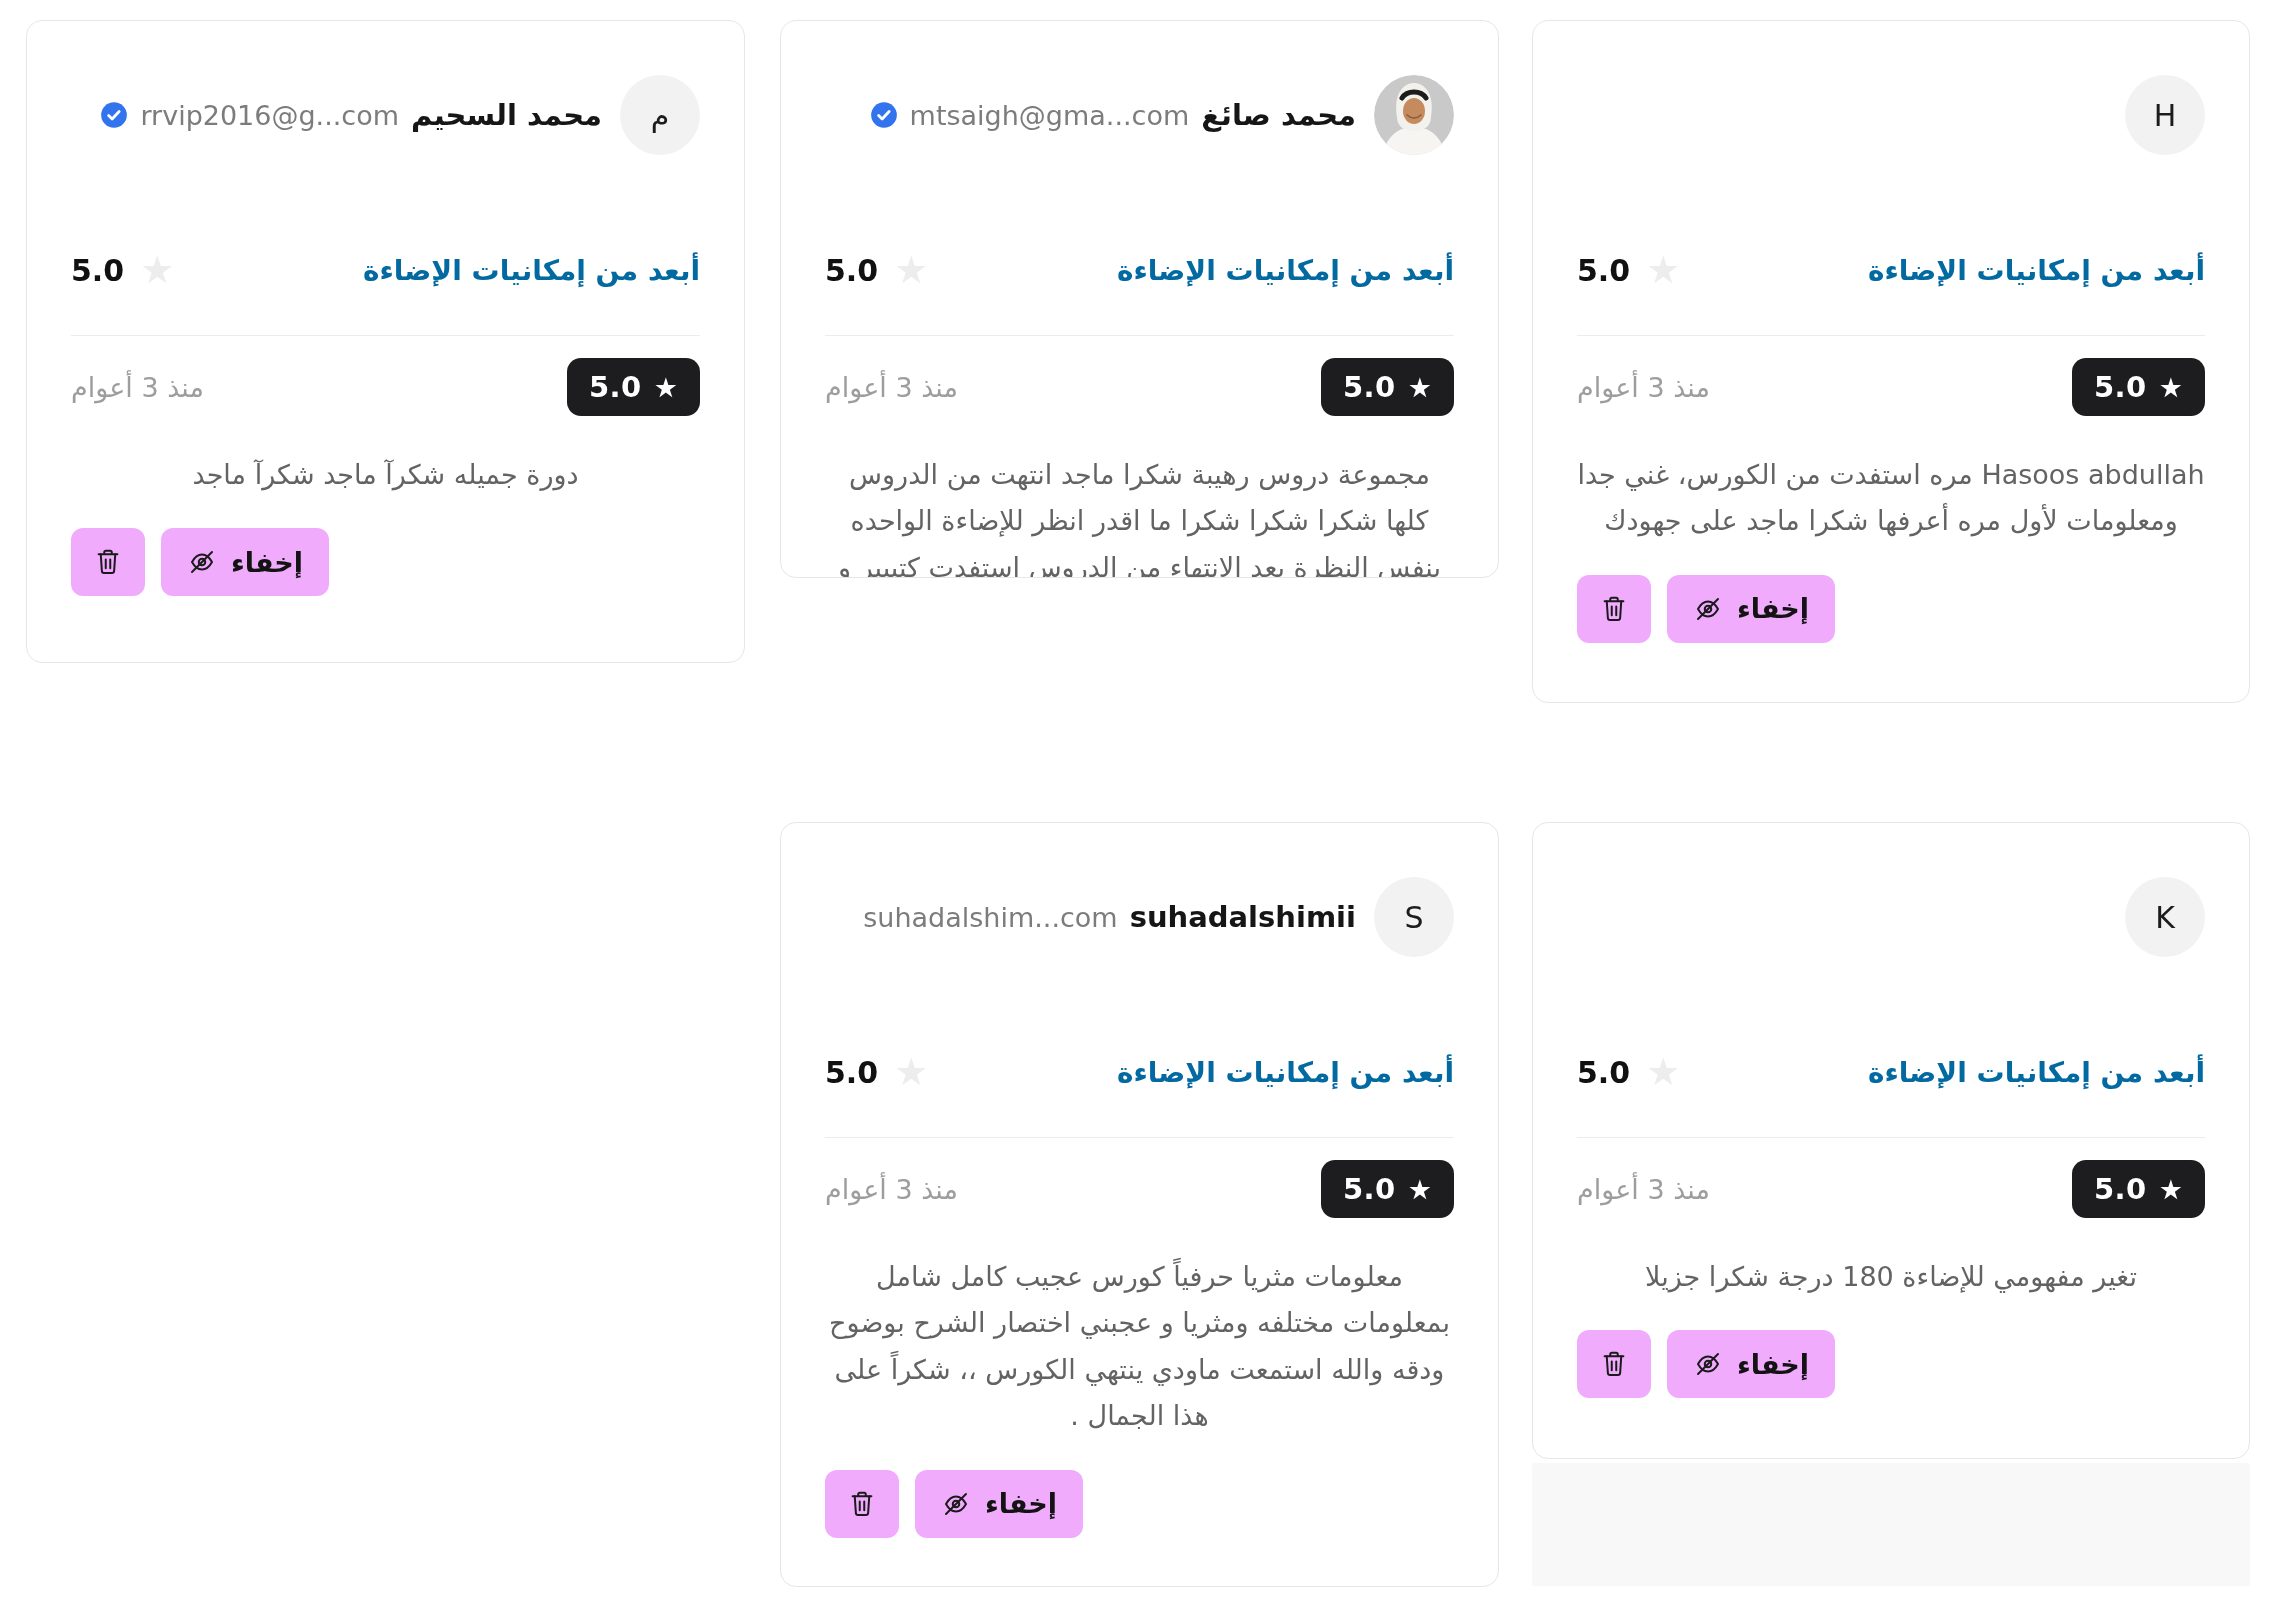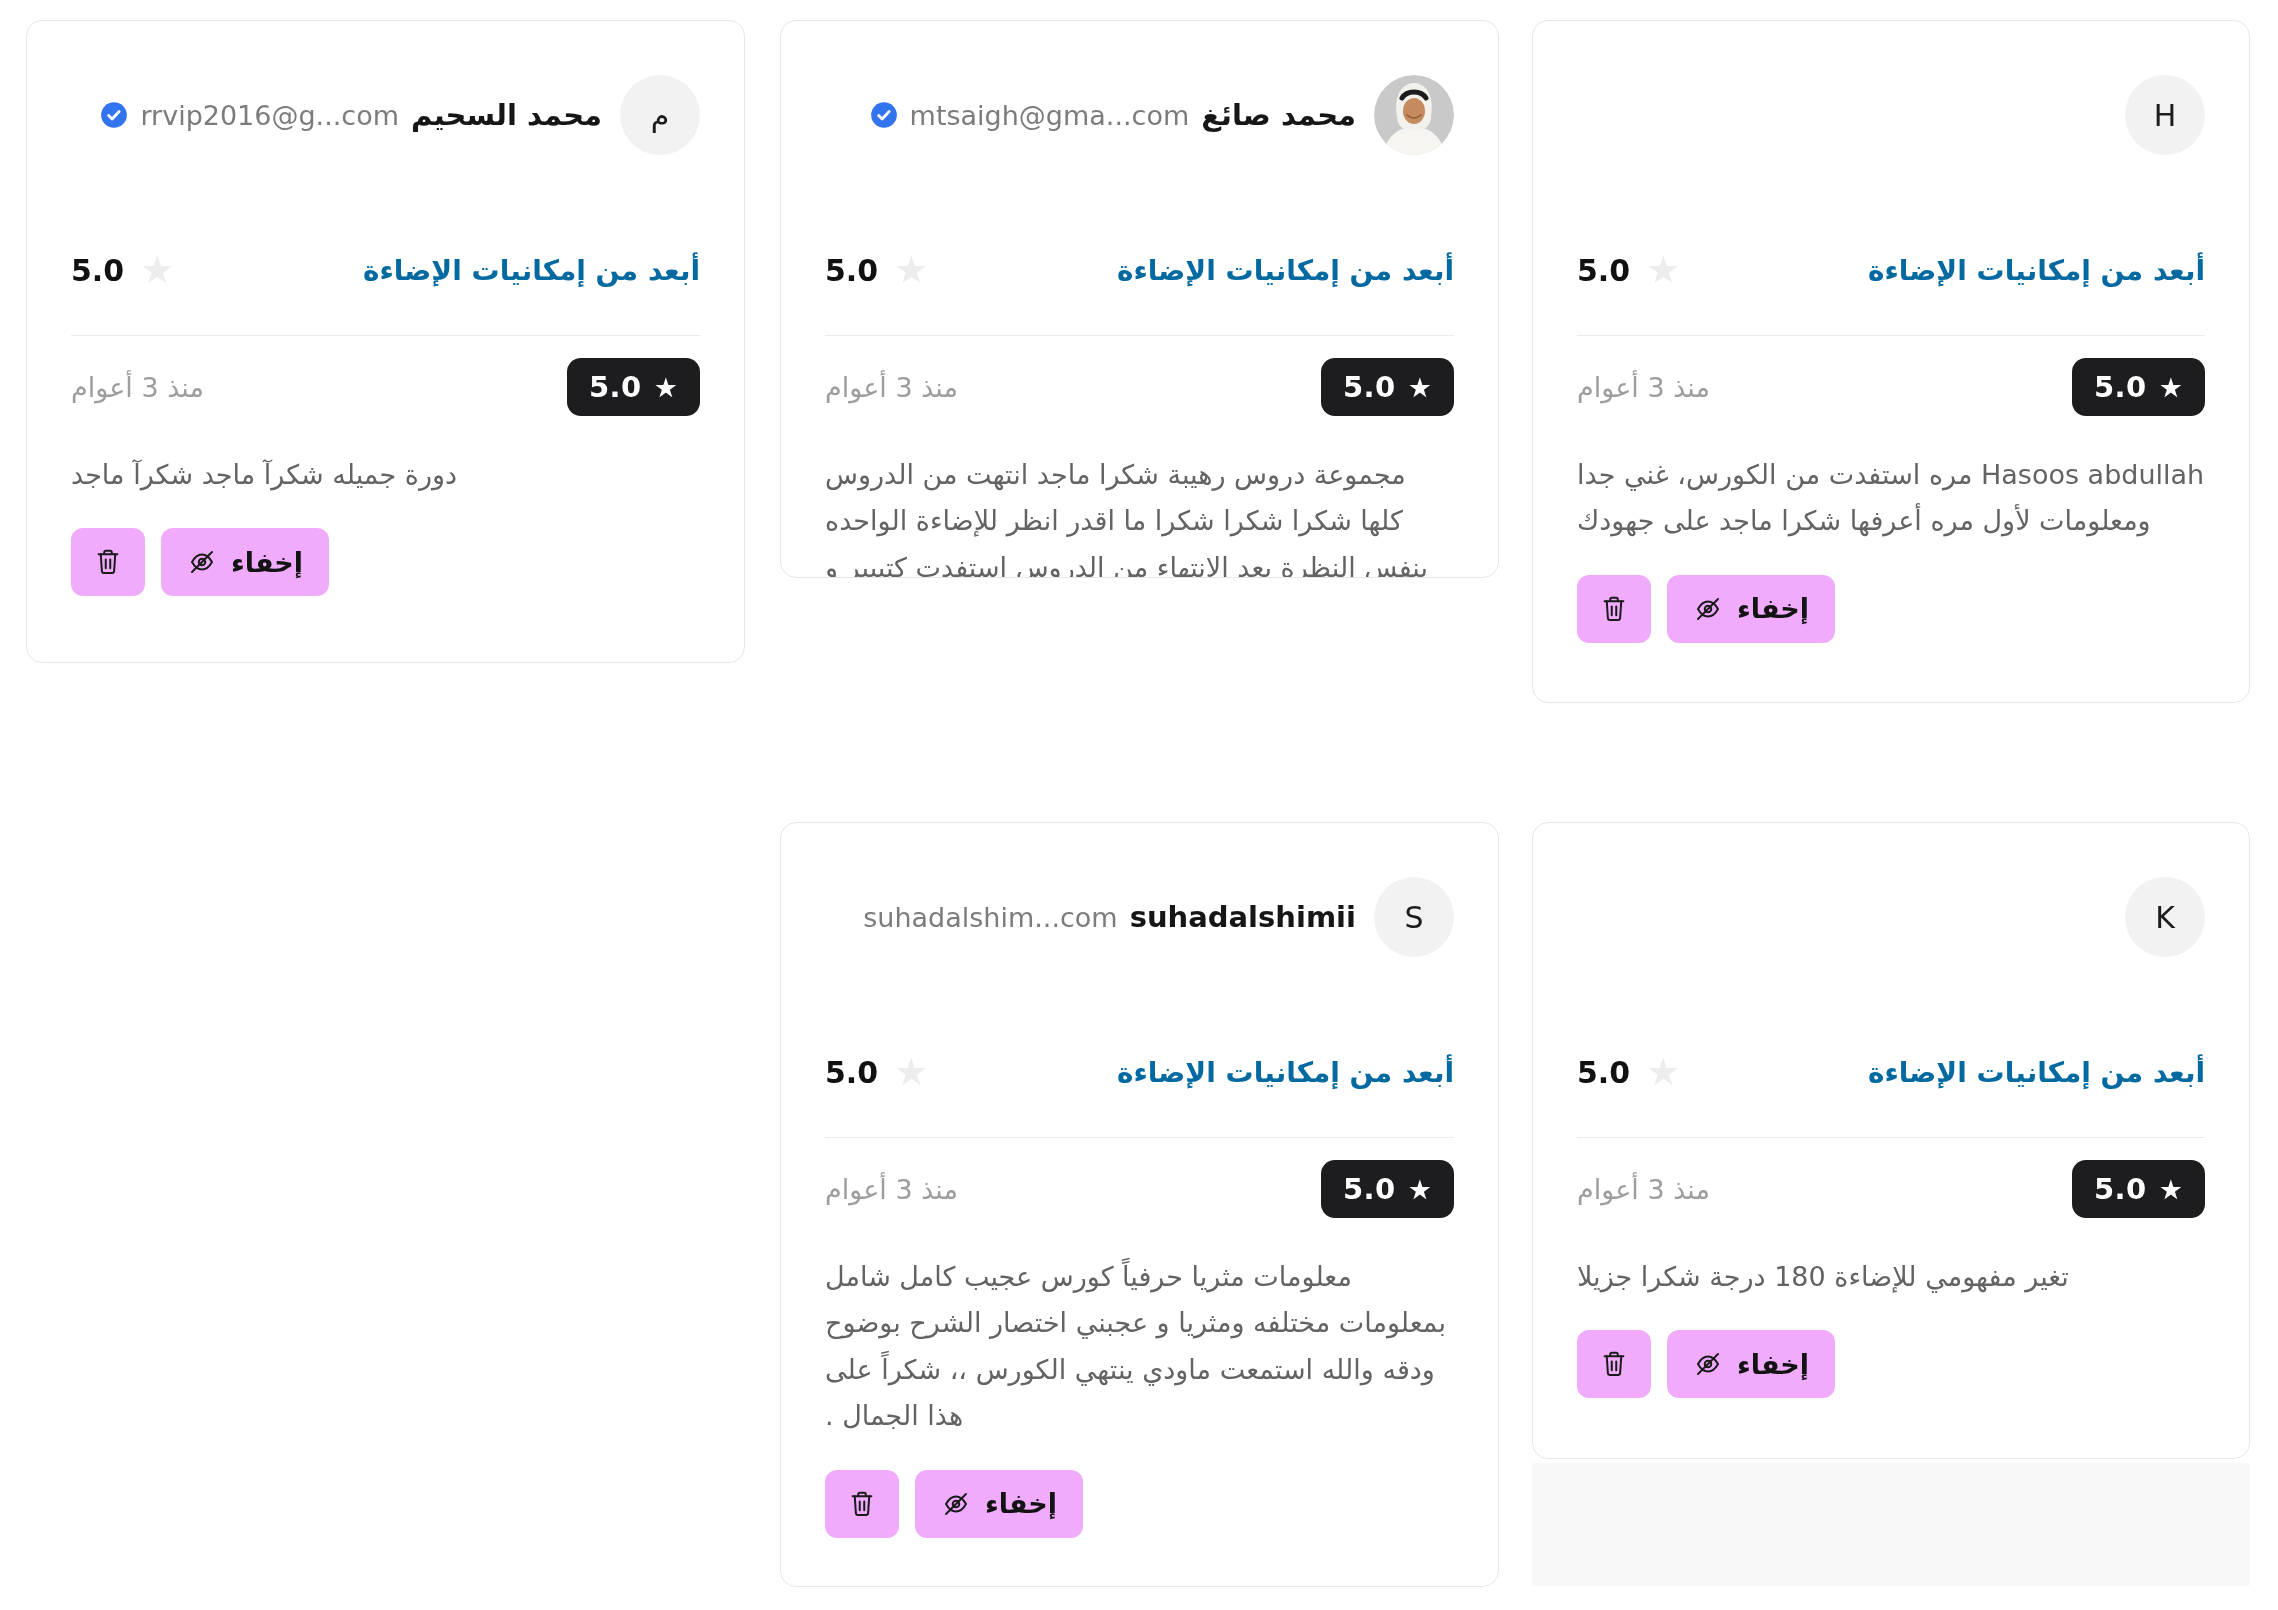--- a/index.html
+++ b/index.html
@@ -33,21 +33,21 @@
 
   .divider{border:none;border-top:1px solid #ececec;margin:46px 0 0 0;}
 
   .meta-row{margin-top:22px;display:flex;justify-content:space-between;align-items:center;}
   .badge{direction:ltr;background:#1d1d1f;color:#fff;border-radius:14px;padding:0 22px;height:58px;
          display:flex;align-items:center;gap:12px;}
   .badge-num{font-size:29px;font-weight:700;letter-spacing:.5px;}
   .badge-star{font-size:27px;line-height:1;}
   .time{font-size:27px;color:#9d9d9d;}
 
-  .review{margin:36px 0 0 0;font-size:27px;color:#636363;line-height:1.72;text-align:left;}
+  .review{margin:36px 0 0 0;font-size:27px;color:#636363;line-height:1.72;text-align:center;}
 
   .actions{direction:ltr;display:flex;gap:16px;margin-top:30px;}
   .btn{background:#f0abfc;border:none;border-radius:12px;height:68px;
        display:flex;align-items:center;justify-content:center;cursor:pointer;font-family:inherit;}
   .btn-trash{width:74px;}
   .btn-hide{padding:0 26px;gap:14px;font-size:27px;font-weight:600;color:#131313;}
   .btn svg{display:block;}
 </style>
 </head>
 <body>

